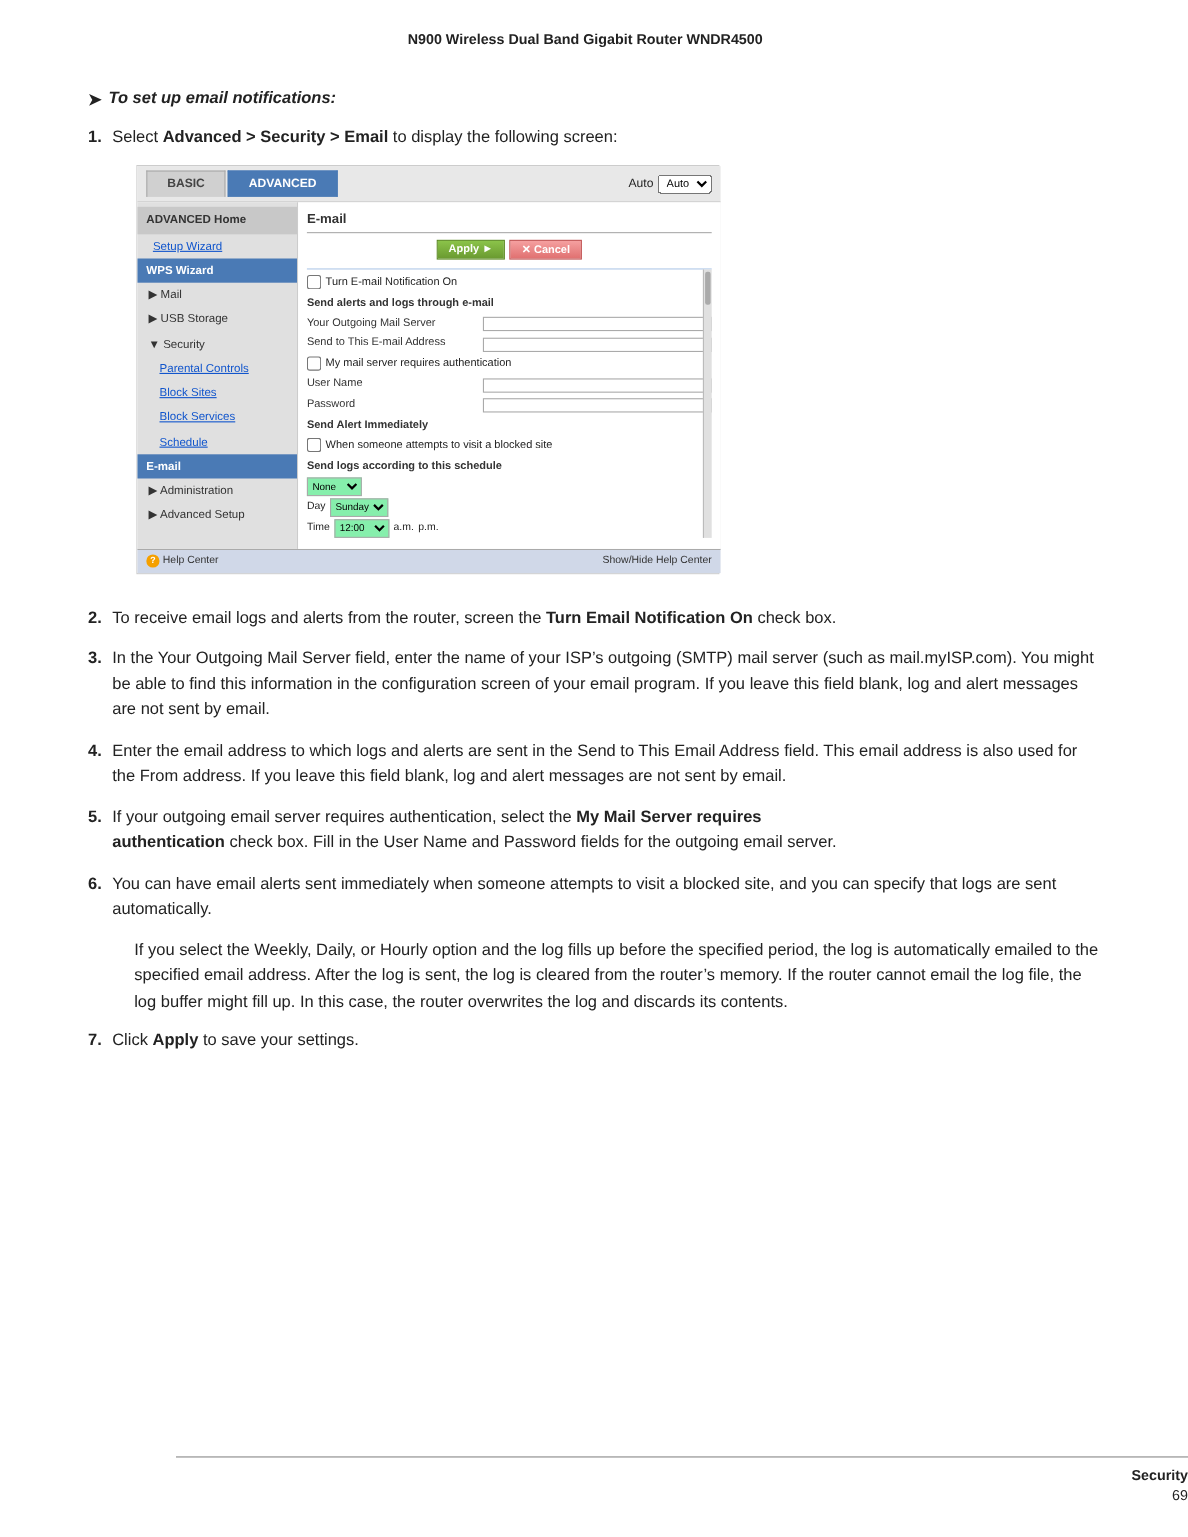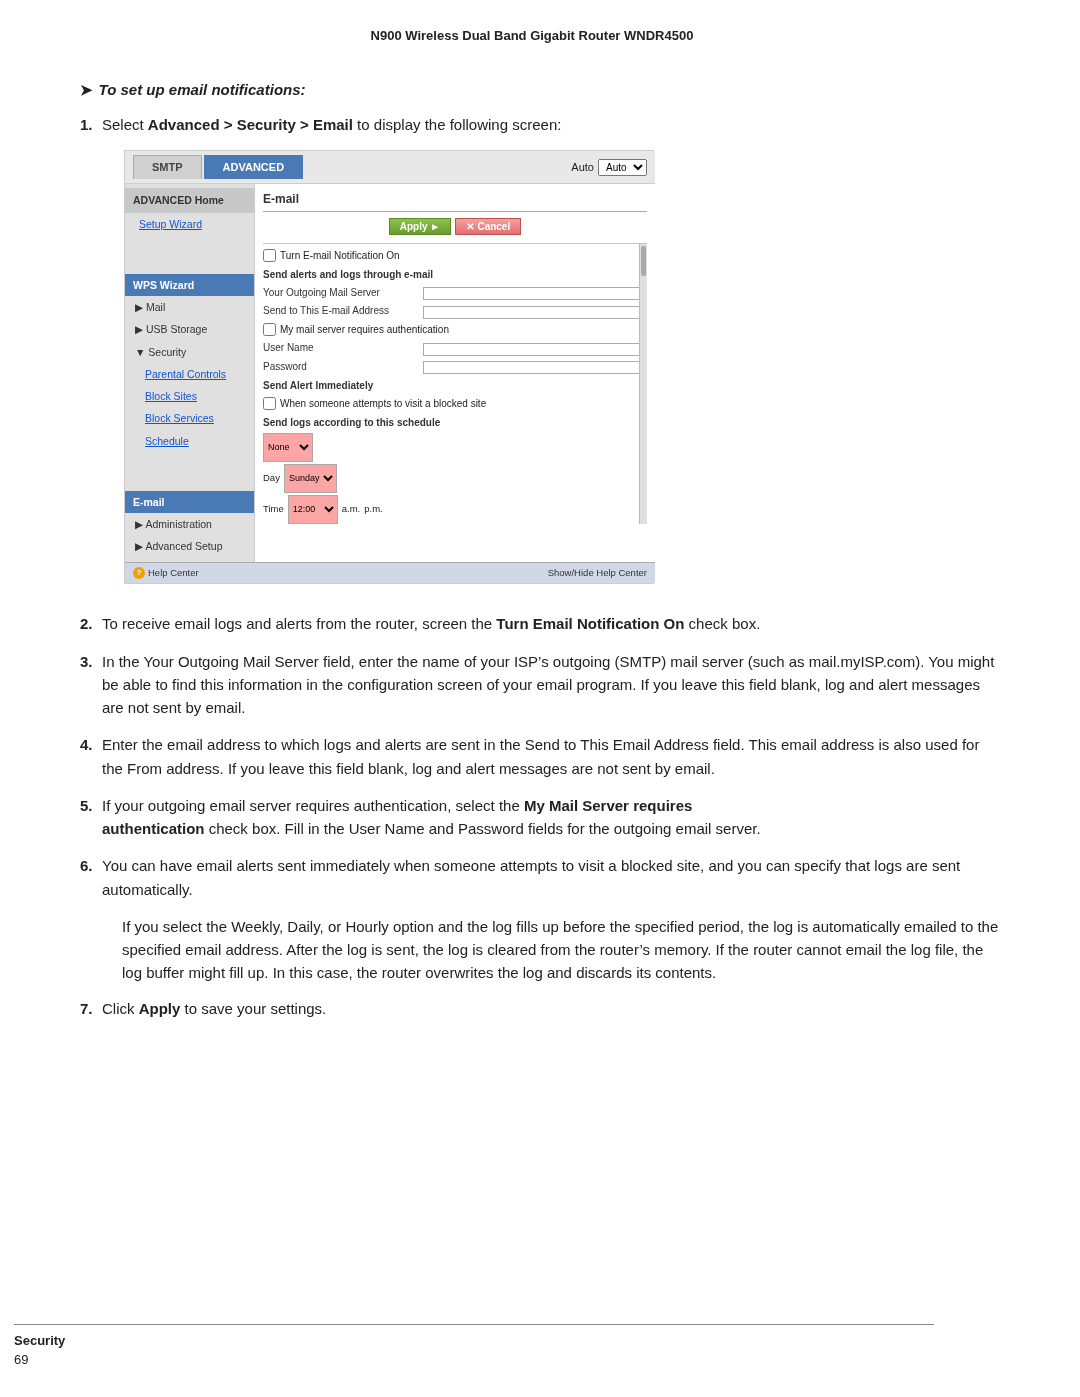--- a/index.html
+++ b/index.html
@@ -113,37 +113,36 @@
     .router-auto select {
       font-size: 10px;
       padding: 1px 3px;
     }
     .router-body {
       display: flex;
       background: #f0f0f0;
     }
     
     .router-sidebar {
-      width: 130px;
+      width: 146px;
       background: #e0e0e0;
       border-right: 1px solid #ccc;
       padding: 4px 0;
       font-size: 10.5px;
     }
     .sidebar-item {
       padding: 3px 8px;
       color: #333;
       font-size: 10.5px;
       cursor: pointer;
     }
     .sidebar-item.highlighted {
       background: #4a7ab5;
       color: white;
       font-weight: bold;
-      margin-top: 39px;
     }
     .sidebar-item.section {
       background: #c8c8c8;
       font-weight: bold;
       color: #333;
       padding: 4px 8px;
     }
     .sidebar-item.link {
       color: #1155cc;
       text-decoration: underline;
@@ -243,23 +242,23 @@
     }
     .schedule-row {
       display: flex;
       align-items: center;
       gap: 4px;
       font-size: 9.5px;
       margin-bottom: 2px;
     }
     .schedule-select {
       font-size: 9px;
-      height: 29px;
+      height: 17px;
       border: 1px solid #aaa;
-      background: #fca5a5;
+      background: #86efac;
       min-width: 50px;
     }
     .router-footer {
       background: #d0d8e8;
       display: flex;
       align-items: center;
       justify-content: space-between;
       padding: 3px 8px;
       font-size: 9.5px;
       border-top: 1px solid #aaa;
@@ -292,21 +291,21 @@
       line-height: 1.55;
     }
     
     .page-footer {
       position: absolute;
       bottom: 30px;
       left: 14px;
       right: 0;
       display: flex;
       flex-direction: column;
-      align-items: flex-start;
+      align-items: flex-end;
     }
     .footer-divider {
       width: 920px;
       border: none;
       border-top: 1px solid #888;
       margin-bottom: 8px;
     }
     .footer-label {
       font-size: 13px;
       font-weight: bold;
@@ -357,21 +356,21 @@
       <span class="list-content">
         <span>Select </span><b>Advanced &gt; Security &gt; Email</b><span> to display the following screen:</span>
 
         
         <div class="screenshot-wrapper">
           <div class="router-ui">
 
             <div class="router-top-bar">
               <div class="router-tabs">
                 <div class="router-tab">
-                  <span>SMTP</span>
+                  <span>BASIC</span>
                 </div>
                 <div class="router-tab active">
                   <span>ADVANCED</span>
                 </div>
               </div>
               <div class="router-auto">
                 <span>Auto</span>
                 <select><option>Auto</option></select>
               </div>
             </div>

